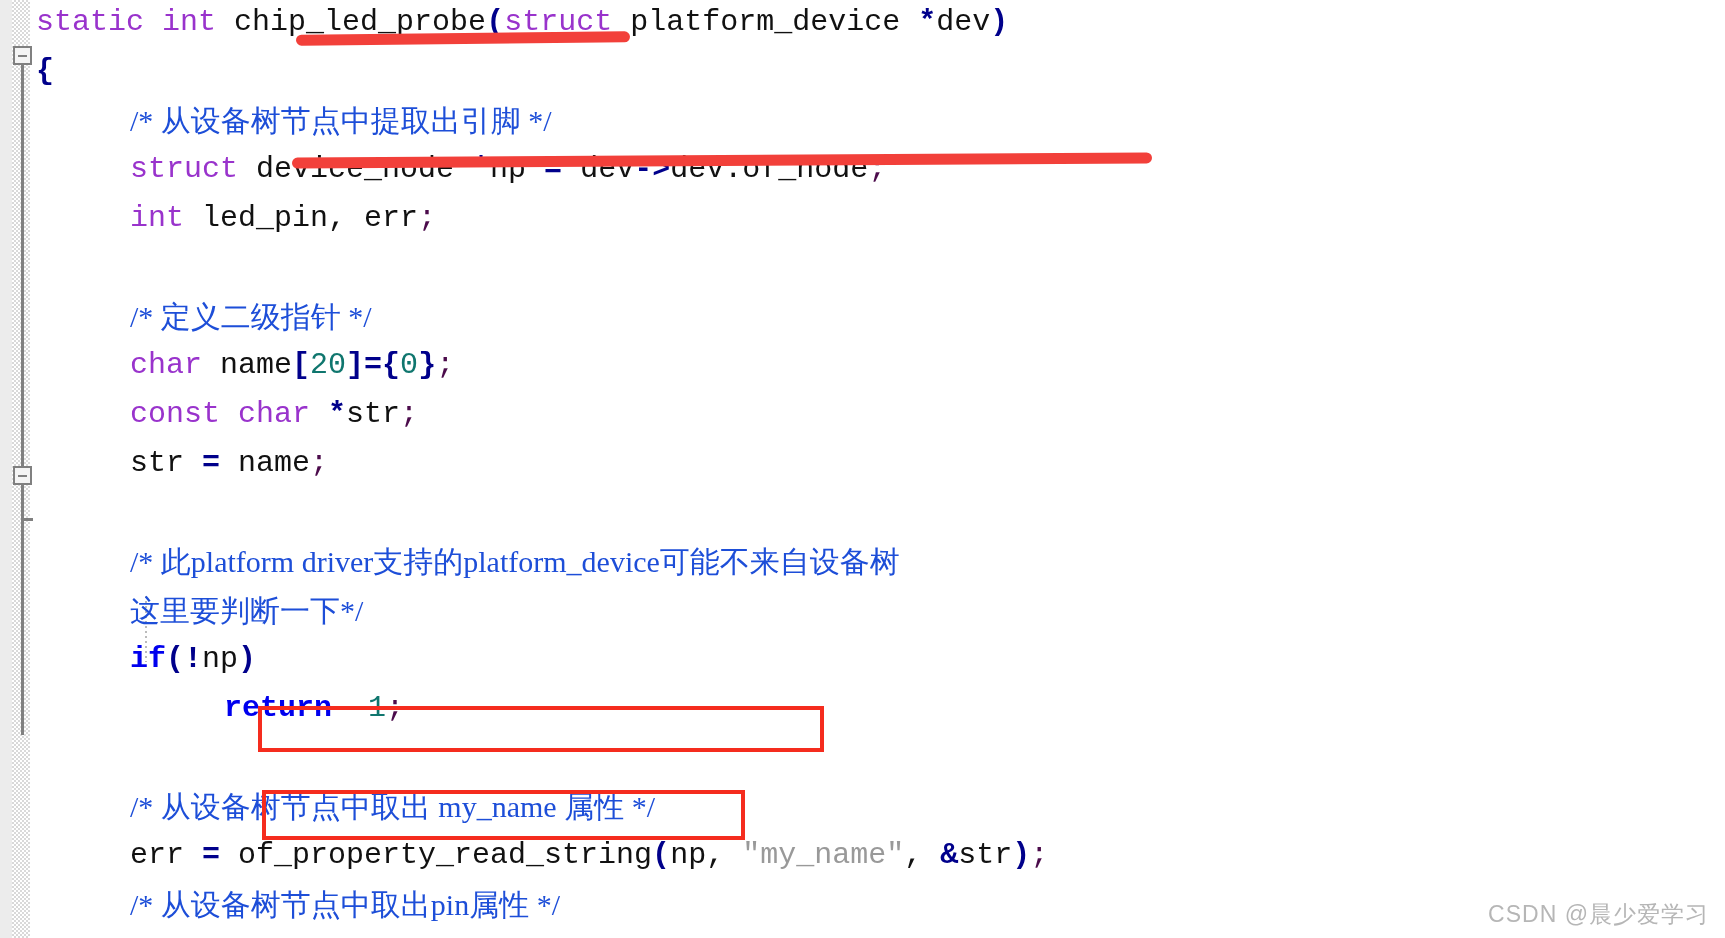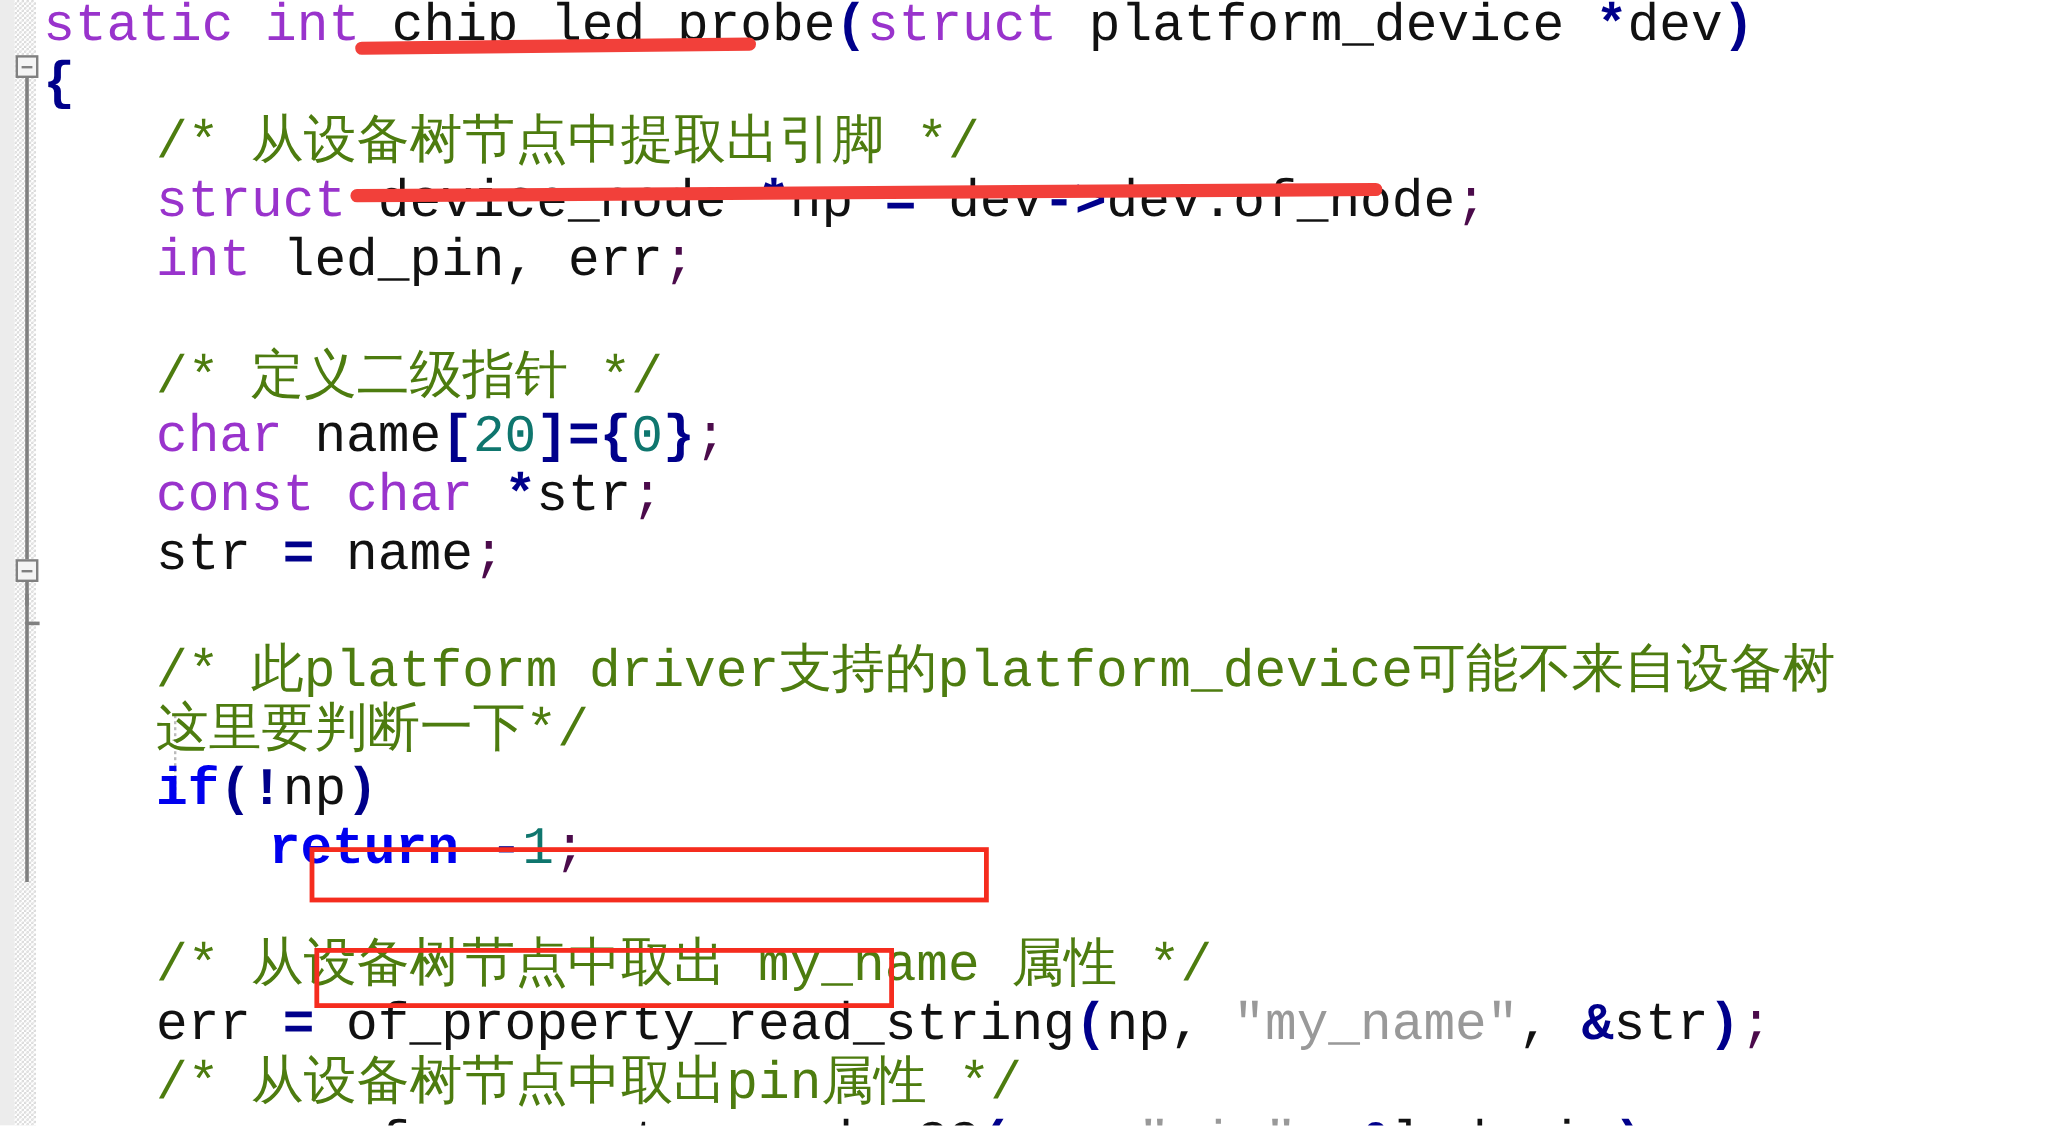--- a/index.html
+++ b/index.html
@@ -86,38 +86,38 @@
     background: #808080;
   }
 
   
   .code {
     position: absolute;
     left: 36px;
     top: 0;
     right: 0;
     bottom: 0;
-    font-size: 44px;
+    font-size: 30px;
     line-height: 49px;
     white-space: pre;
     letter-spacing: 0px;
   }
   .line {
     position: absolute;
     left: 0;
     height: 49px;
     white-space: pre;
   }
 
   
   .kw        { color: #9933cc; }          
   .kw-blue   { color: #0000ee; font-weight: bold; margin-top: 48px; }  
   .plain     { color: #111111; }
   .ident     { color: #111111; }
-  .comment   { color: #4d7c0f; }
+  .comment   { color: #1d4ed8; font-family: Liberation Serif, serif; }
   .num       { color: #0f766e; }
   .str       { color: #999999; }
   .op        { color: #00008b; font-weight: bold; }  
   .punct     { color: #4b0b4b; }
 
   
   .indent-guide {
     position: absolute;
     left: 145px;
     width: 2px;
@@ -171,13 +171,14 @@
   <div class="indent-guide" style="top:596px;height:66px;"></div>
 
   <div class="code" id="code-root"><div class="line" style="top: -2px; left: 0px;"><span class="kw">static</span><span class="plain"> </span><span class="kw">int</span><span class="plain"> </span><span class="ident">chip_led_probe</span><span class="op">(</span><span class="kw">struct</span><span class="ident"> platform_device </span><span class="op">*</span><span class="ident">dev</span><span class="op">)</span></div><div class="line" style="top: 47px; left: 0px;"><span class="op">{</span></div><div class="line" style="top: 96px; left: 94px;"><span class="comment">/* 从设备树节点中提取出引脚 */</span></div><div class="line" style="top: 145px; left: 94px;"><span class="kw">struct</span><span class="ident"> device_node </span><span class="op">*</span><span class="ident">np </span><span class="op">=</span><span class="ident"> dev</span><span class="op">-&gt;</span><span class="ident">dev.of_node</span><span class="punct">;</span></div><div class="line" style="top: 194px; left: 94px;"><span class="kw">int</span><span class="ident"> led_pin, err</span><span class="punct">;</span></div><div class="line" style="top: 243px; left: 94px;">&nbsp;</div><div class="line" style="top: 292px; left: 94px;"><span class="comment">/* 定义二级指针 */</span></div><div class="line" style="top: 341px; left: 94px;"><span class="kw">char</span><span class="ident"> name</span><span class="op">[</span><span class="num">20</span><span class="op">]</span><span class="op">=</span><span class="op">{</span><span class="num">0</span><span class="op">}</span><span class="punct">;</span></div><div class="line" style="top: 390px; left: 94px;"><span class="kw">const</span><span class="plain"> </span><span class="kw">char</span><span class="plain"> </span><span class="op">*</span><span class="ident">str</span><span class="punct">;</span></div><div class="line" style="top: 439px; left: 94px;"><span class="ident">str </span><span class="op">=</span><span class="ident"> name</span><span class="punct">;</span></div><div class="line" style="top: 488px; left: 94px;">&nbsp;</div><div class="line" style="top: 537px; left: 94px;"><span class="comment">/* 此platform driver支持的platform_device可能不来自设备树</span></div><div class="line" style="top: 586px; left: 94px;"><span class="comment">这里要判断一下*/</span></div><div class="line" style="top: 635px; left: 94px;"><span class="kw-blue">if</span><span class="op">(</span><span class="op">!</span><span class="ident">np</span><span class="op">)</span></div><div class="line" style="top: 684px; left: 188px;"><span class="kw-blue">return</span><span class="plain"> </span><span class="op">-</span><span class="num">1</span><span class="punct">;</span></div><div class="line" style="top: 733px; left: 94px;">&nbsp;</div><div class="line" style="top: 782px; left: 94px;"><span class="comment">/* 从设备树节点中取出 my_name 属性 */</span></div><div class="line" style="top: 831px; left: 94px;"><span class="ident">err </span><span class="op">=</span><span class="ident"> of_property_read_string</span><span class="op">(</span><span class="ident">np, </span><span class="str">"my_name"</span><span class="ident">, </span><span class="op">&amp;</span><span class="ident">str</span><span class="op">)</span><span class="punct">;</span></div><div class="line" style="top: 880px; left: 94px;"><span class="comment">/* 从设备树节点中取出pin属性 */</span></div><div class="line" style="top: 929px; left: 94px;"><span class="ident">err </span><span class="op">=</span><span class="ident"> of_property_read_u32</span><span class="op">(</span><span class="ident">np, </span><span class="str">"pin"</span><span class="ident">, </span><span class="op">&amp;</span><span class="ident">led_pin</span><span class="op">)</span><span class="punct">;</span></div></div>
 
   <div class="annot-underline" style="left:296px; top:33px; width:334px; height:11px; transform: rotate(-0.6deg);"></div>
   <div class="annot-underline" style="left:292px; top:155px; width:860px; height:11px; transform: rotate(-0.35deg);"></div>
 
   <div class="annot-box" style="left:258px; top:706px; width:566px; height:46px;"></div>
   <div class="annot-box" style="left:262px; top:790px; width:483px; height:50px;"></div>
 
+  <div class="watermark">CSDN @晨少爱学习</div>
 </div>
 
 </body></html>

